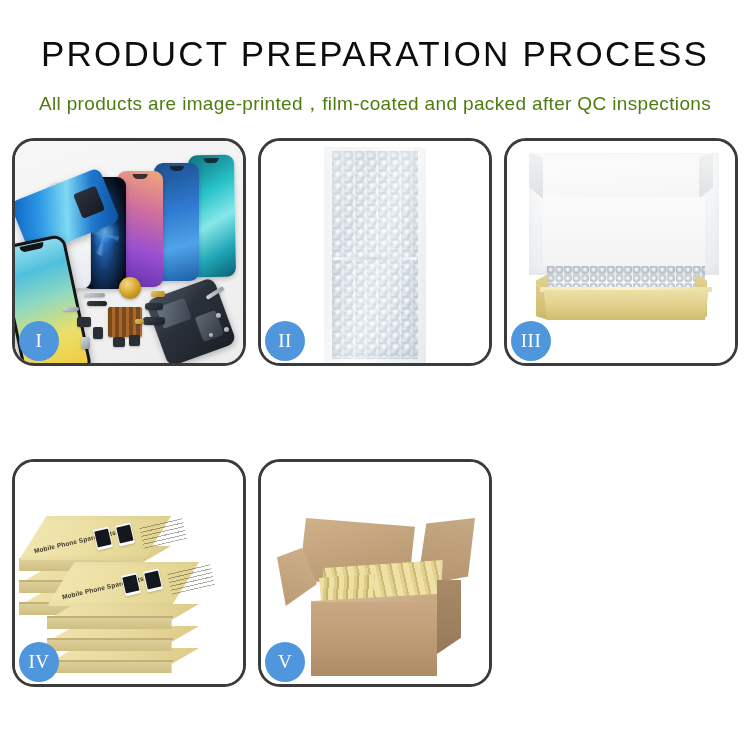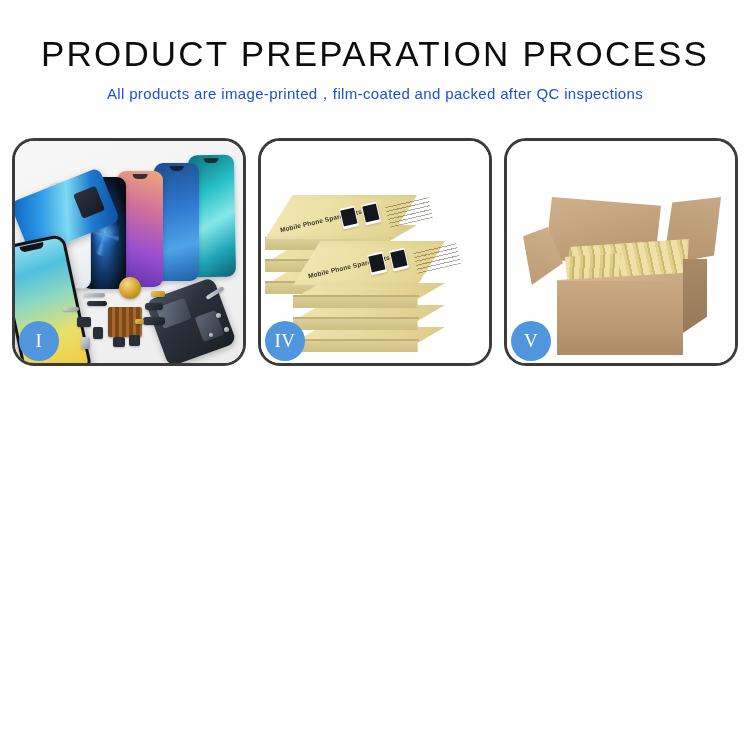--- a/index.html
+++ b/index.html
@@ -26,26 +26,26 @@
     font-size: 35px;
     font-weight: 400;
     color: #0d0d0d;
     letter-spacing: 2.2px;
     line-height: 40px;
     white-space: nowrap;
     margin: 0;
   }
   .page-subtitle {
     font-family: "Liberation Sans", sans-serif;
-    font-size: 15px;
+    font-size: 19px;
     font-weight: 400;
-    color: #1d4ed8;
+    color: #4d7c0f;
     letter-spacing: 0.35px;
     line-height: 20px;
-    margin: 10px 0 0 0;
+    margin: 20px 0 0 0;
     white-space: nowrap;
   }
 
   
   .panel-grid {
     position: absolute;
     top: 138px;
     left: 12px;
     width: 726px;
     display: grid;
@@ -592,21 +592,47 @@
       <span class="part gold" style="left:120px; top:178px; width:9px; height:5px;"></span>
       <span class="part silver" style="left:48px; top:166px; width:16px; height:4px;"></span>
       <span class="part silver" style="right:22px; top:172px; width:5px; height:5px; border-radius:50%;"></span>
       <span class="part silver" style="right:14px; top:186px; width:5px; height:5px; border-radius:50%;"></span>
       <span class="part silver" style="right:30px; top:192px; width:4px; height:4px; border-radius:50%;"></span>
       <span class="part silver" style="right:18px; top:150px; width:20px; height:4px; transform:rotate(-32deg);"></span>
     </div>
     <div class="badge">I</div>
   </div>
 
-
+  <div class="panel">
+    <div class="panel-inner">
+      <div class="p2-bg"></div>
+      <div class="p2-sleeve"></div>
+      <div class="p2-bubbles"></div>
+      <div class="p2-bubbles2"></div>
+      <div class="p2-seam"></div>
+      <div class="p2-shine"></div>
+    </div>
+    <div class="badge">II</div>
+  </div>
+
+  <div class="panel">
+    <div class="panel-inner">
+      <div class="p3-bg"></div>
+      <div class="p3-lid"></div>
+      <div class="p3-lid-flapL"></div>
+      <div class="p3-lid-flapR"></div>
+      <div class="p3-inner-back"></div>
+      <div class="p3-bubble-fill"></div>
+      <div class="p3-box-left"></div>
+      <div class="p3-box-right"></div>
+      <div class="p3-box-rim"></div>
+      <div class="p3-box-front"></div>
+    </div>
+    <div class="badge">III</div>
+  </div>
 
   <div class="panel">
     <div class="panel-inner">
       <div class="p4-bg"></div>
 
       <div class="ybox" style="left:4px; top:128px;">
         <span class="top"></span>
         <span class="side"></span>
         <span class="edge"></span>
       </div>

